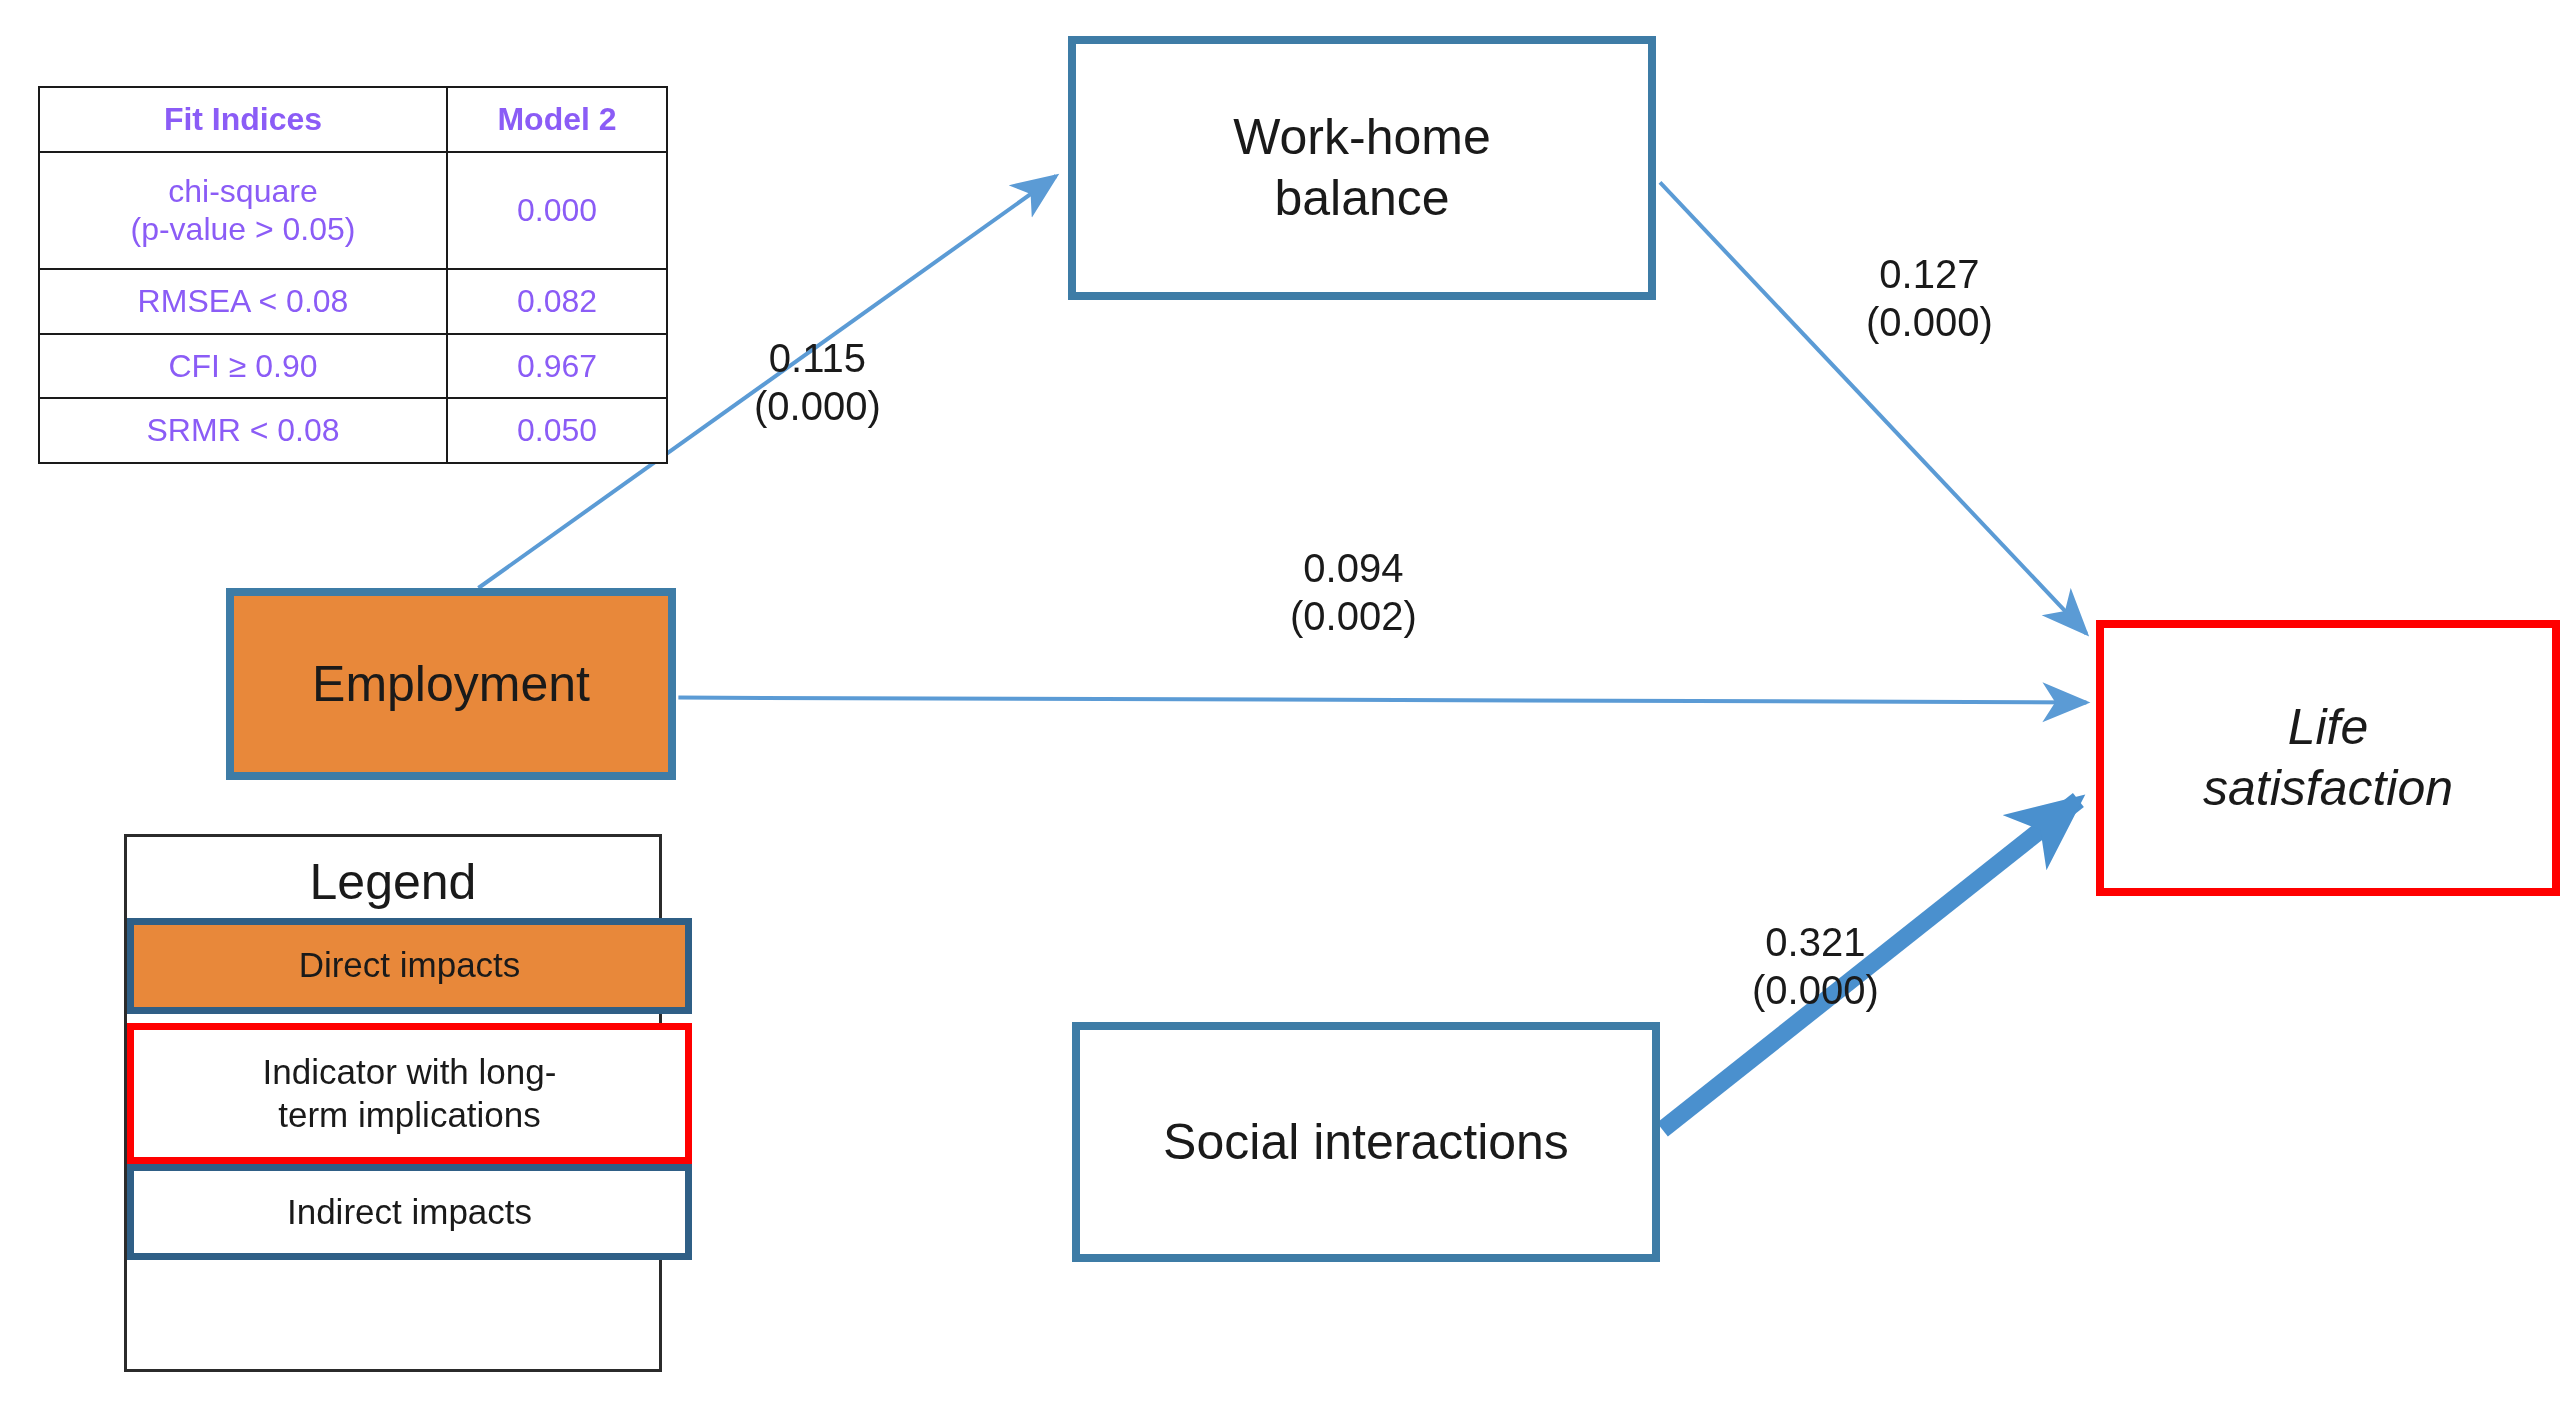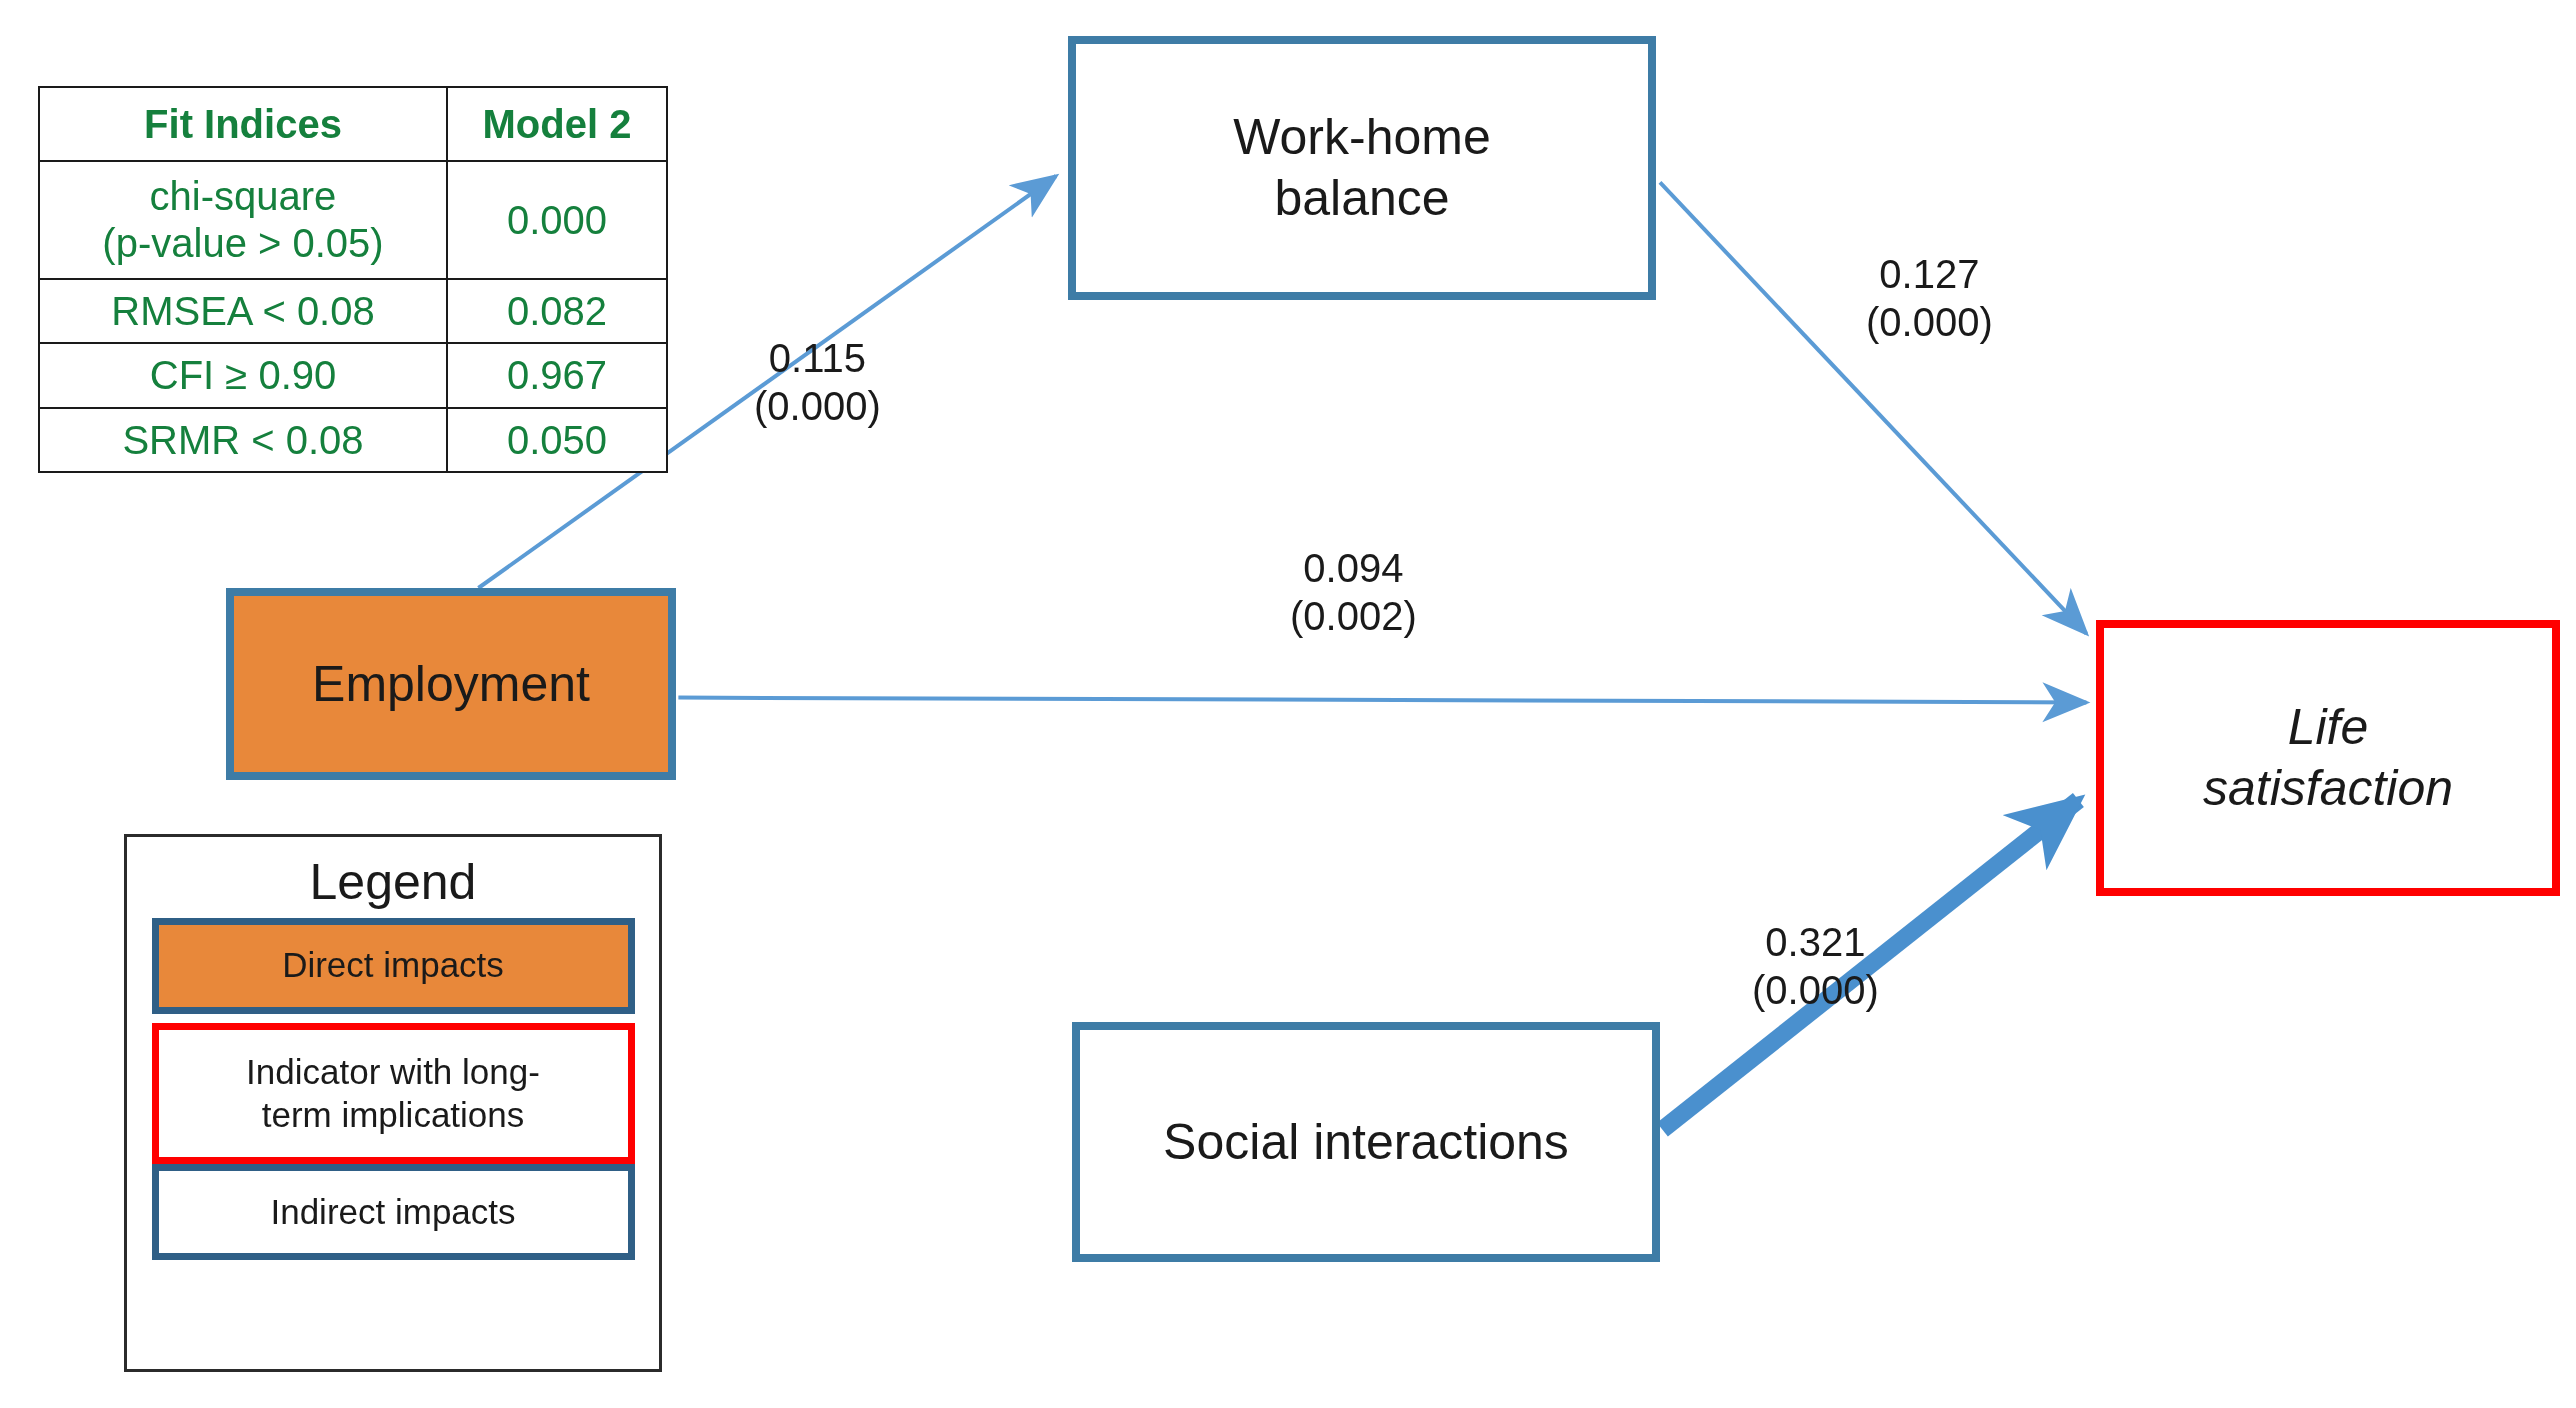--- a/index.html
+++ b/index.html
@@ -39,22 +39,22 @@
     top: 86px;
     width: 592px;
     border-collapse: collapse;
     background: #ffffff;
     table-layout: fixed;
   }
   .fit-table td, .fit-table th {
     border: 2.4px solid #1a1a1a;
     text-align: center;
     vertical-align: middle;
-    font-size: 40px;
-    color: #15803d;
+    font-size: 32px;
+    color: #8b5cf6;
     padding: 4.8px 8px;
     line-height: 1.16;
     font-weight: normal;
   }
   .fit-table th {
     font-weight: bold;
     padding: 12.8px 8px;
   }
   .fit-table .col-label { width: 390px; }
   .fit-table .col-value { width: 202px; }
@@ -112,21 +112,21 @@
     text-align: center;
     font-size: 50px;
     color: #1a1a1a;
     margin-top: 17.6px;
     margin-bottom: 8px;
     line-height: 1.1;
   }
   .legend-item {
     box-sizing: border-box;
     margin: 0 auto 9.6px auto;
-    width: 483px;
+    width: 565px;
     display: flex;
     align-items: center;
     justify-content: center;
     text-align: center;
     font-size: 35px;
     line-height: 1.22;
     color: #1a1a1a;
     background: #ffffff;
   }
   #legend-direct {

